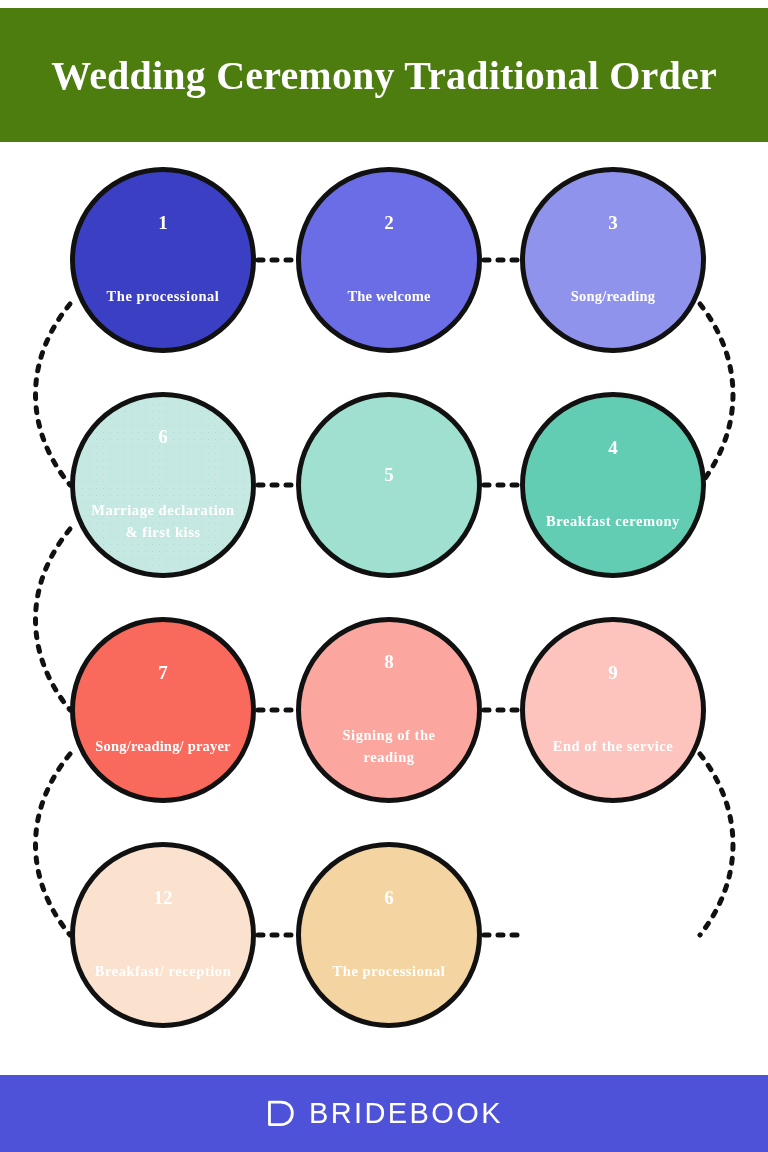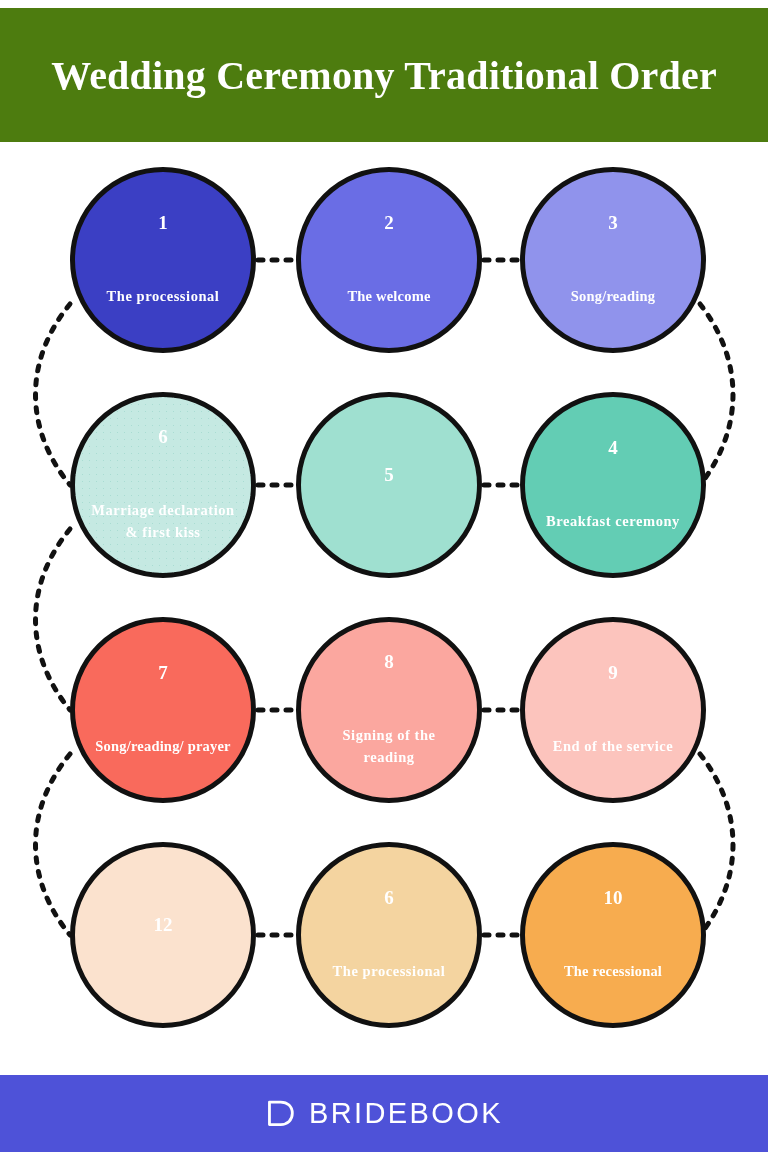--- a/index.html
+++ b/index.html
@@ -197,31 +197,28 @@
       <div class="step-label">Signing of the reading</div>
     </div>
 
     <div class="step" style="left: 520px; top: 483px; background-color: rgb(252, 196, 189); border-color: rgb(17, 17, 17);">
       <div class="step-num">9</div>
       <div class="step-label">End of the service</div>
     </div>
 
     <div class="step" style="left: 70px; top: 708px; background-color: rgb(251, 226, 206); border-color: rgb(17, 17, 17);">
       <div class="step-num">12</div>
+      <div class="step-label">Breakfast/ reception</div>
     </div>
 
     <div class="step" style="left: 296px; top: 708px; background-color: rgb(244, 212, 160); border-color: rgb(17, 17, 17);">
       <div class="step-num">6</div>
       <div class="step-label">The processional</div>
     </div>
 
-    <div class="step" style="left: 520px; top: 708px; background-color: rgb(247, 172, 79); border-color: rgb(17, 17, 17);">
-      <div class="step-num">10</div>
-      <div class="step-label tight">The recessional</div>
-    </div>
 
   </div>
 
   <div id="footer-band" style="background-color: rgb(78, 82, 216);">
     <svg id="brand-mark" viewBox="0 0 32 32">
       <path d="M4.6 4.2 L4.6 27.4 L16.2 27.4 C23.2 27.4 28.2 22.8 28.2 15.8
                C28.2 8.6 23.2 4.2 16.2 4.2 Z" fill="none" stroke="#ffffff" stroke-width="2.9" stroke-linejoin="round" stroke-linecap="round"></path>
     </svg>
     <div id="brand-name" style="color: rgb(255, 255, 255);">BRIDEBOOK</div>
   </div>

